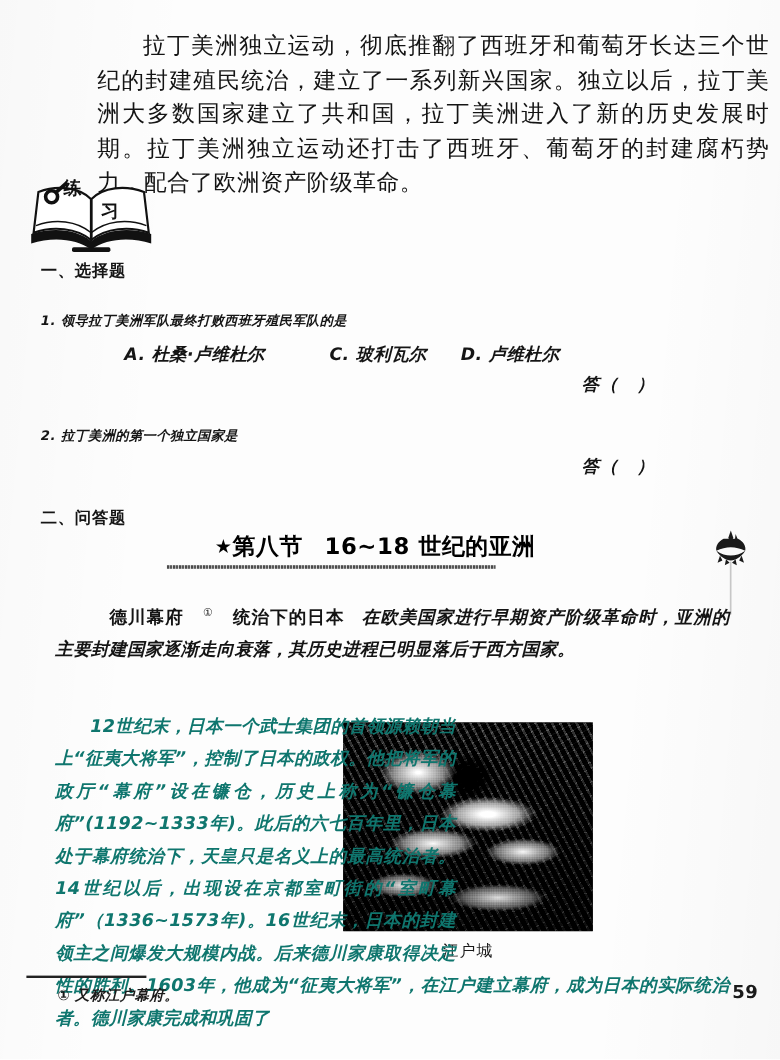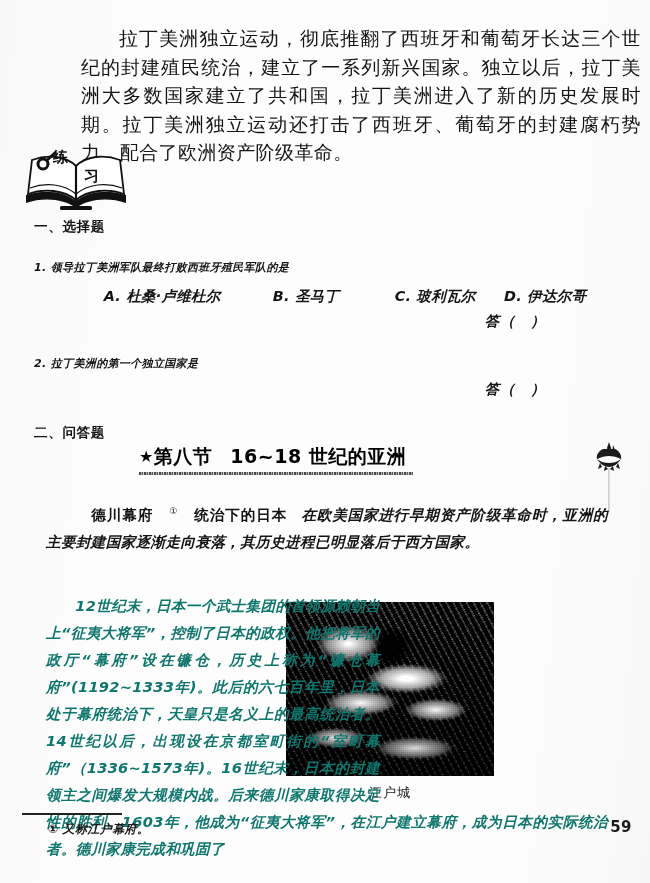--- a/index.html
+++ b/index.html
@@ -130,20 +130,21 @@
     top: 443px;
     width: 300px;
   }
   .section-title {
     font-size: 19px;
     font-weight: bold;
     letter-spacing: 0.5px;
     color: #000;
     white-space: nowrap;
     line-height: 26px;
+    margin-left: 40px;
   }
   .section-title .star { font-size: 16px; vertical-align: 1px; }
   .section-title .gap { display: inline-block; width: 18px; }
   .section-rule {
     margin-top: 2px;
     height: 3px;
     width: 274px;
     background-image: repeating-linear-gradient(
       90deg,
       #2b2b2b 0px, #2b2b2b 2px,
@@ -326,23 +327,22 @@
   <div class="ex-block">
 
     <div class="ex-head">一、选择题</div>
 
     <div class="ex-q">
       <span>1.</span>
       <span>领导拉丁美洲军队最终打败西班牙殖民军队的是</span>
     </div>
     <div class="ex-opts">
       <span class="opt opt-a">A. 杜桑·卢维杜尔</span>
-      <span class="opt opt-b">B. 圣马丁</span>
       <span class="opt opt-c">C. 玻利瓦尔</span>
-      <span class="opt opt-d">D. 伊达尔哥</span>
+      <span class="opt opt-d">D. 卢维杜尔</span>
     </div>
     <div class="ans-line">
       <span>答（</span><span class="paren">&nbsp;</span><span>）</span>
     </div>
 
     <div class="ex-q">
       <span>2.</span>
       <span>拉丁美洲的第一个独立国家是</span>
     </div>
     <div class="ans-line">

